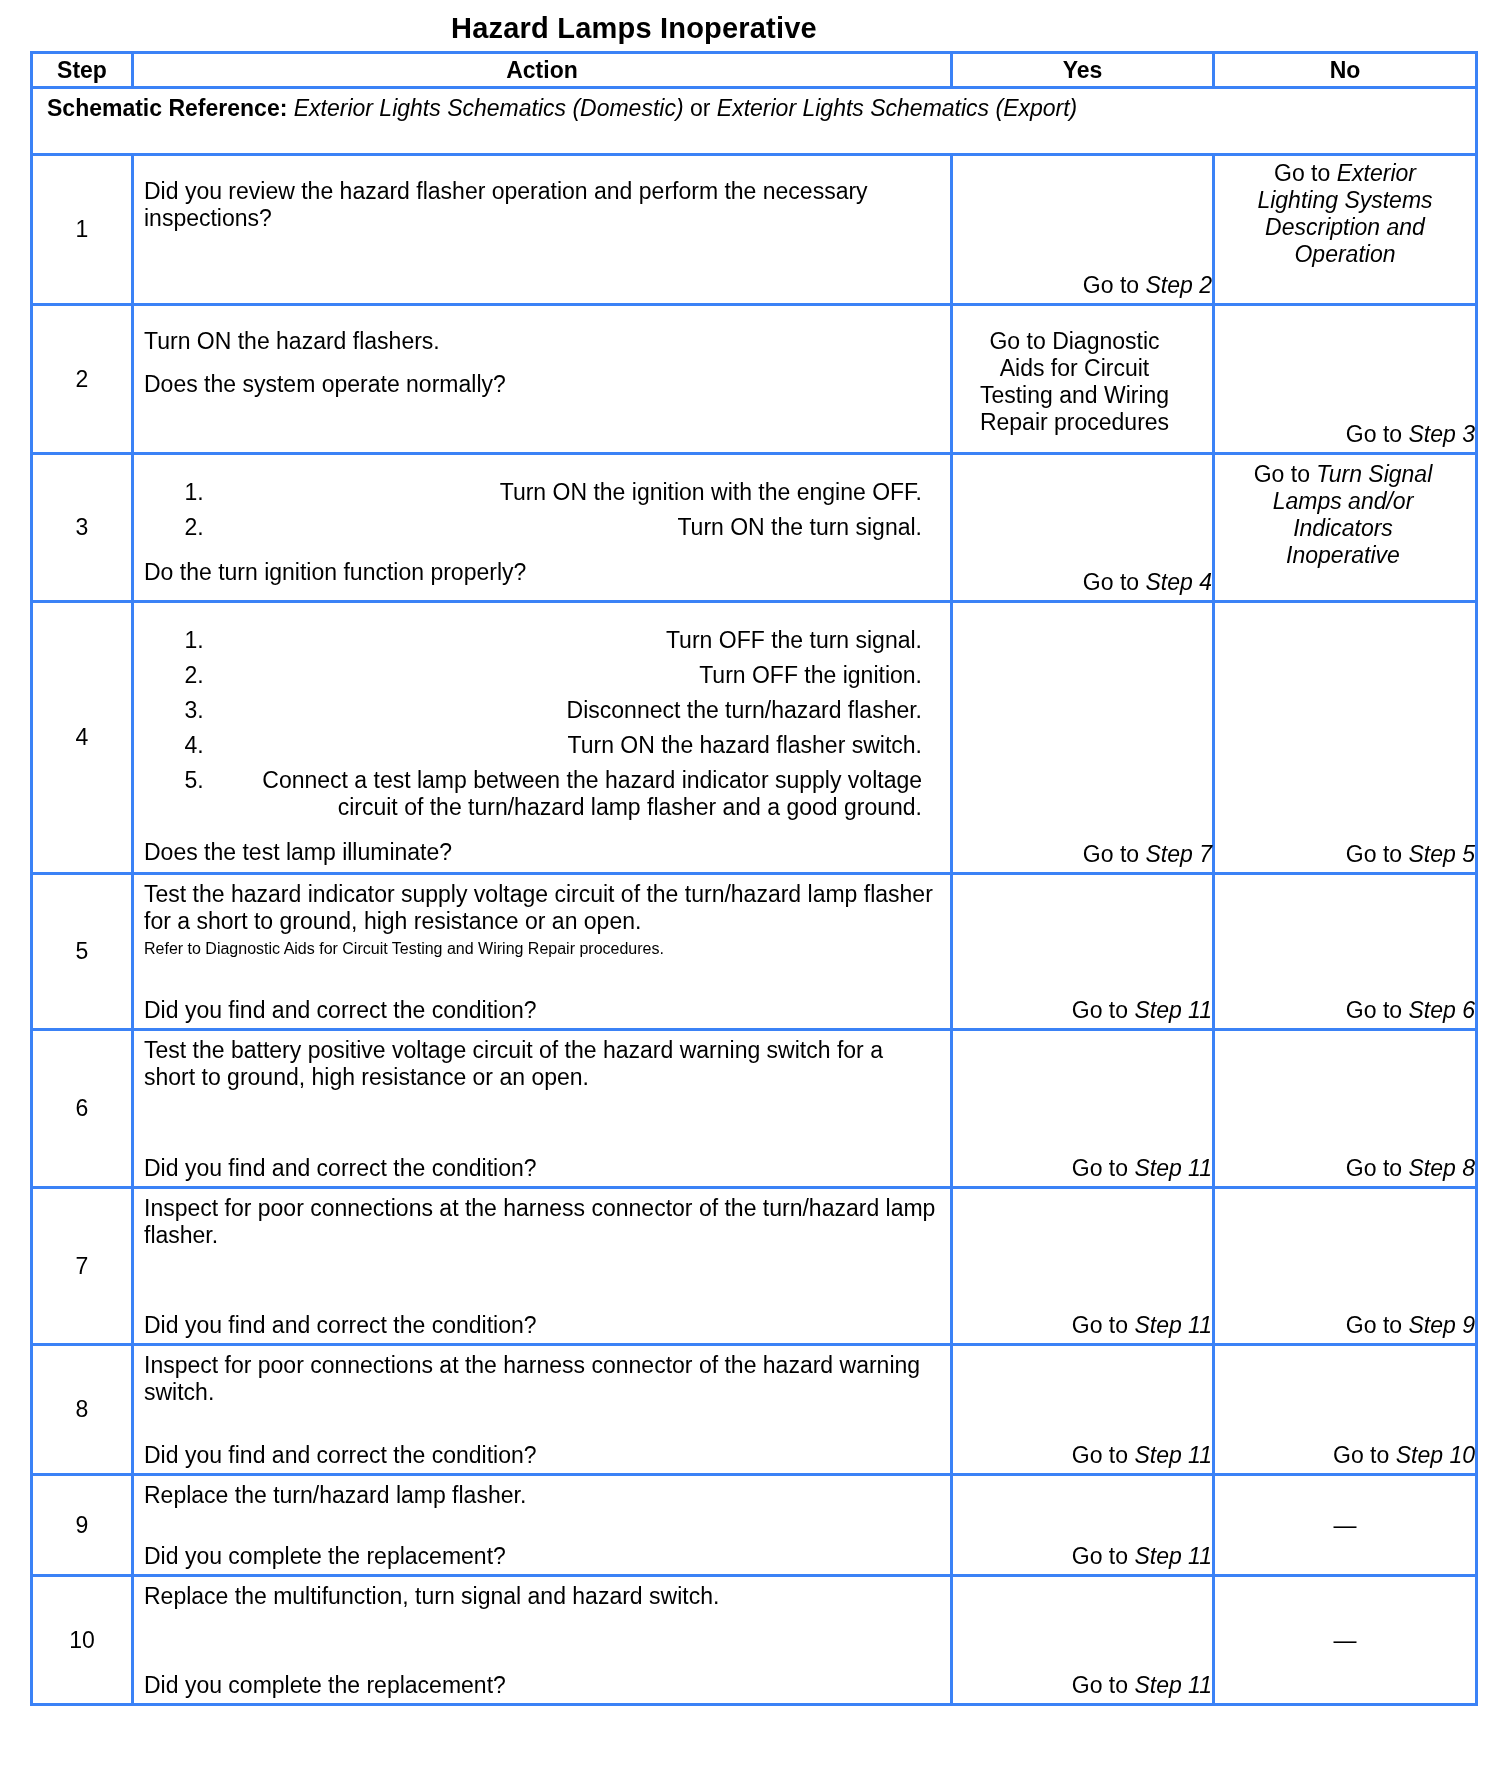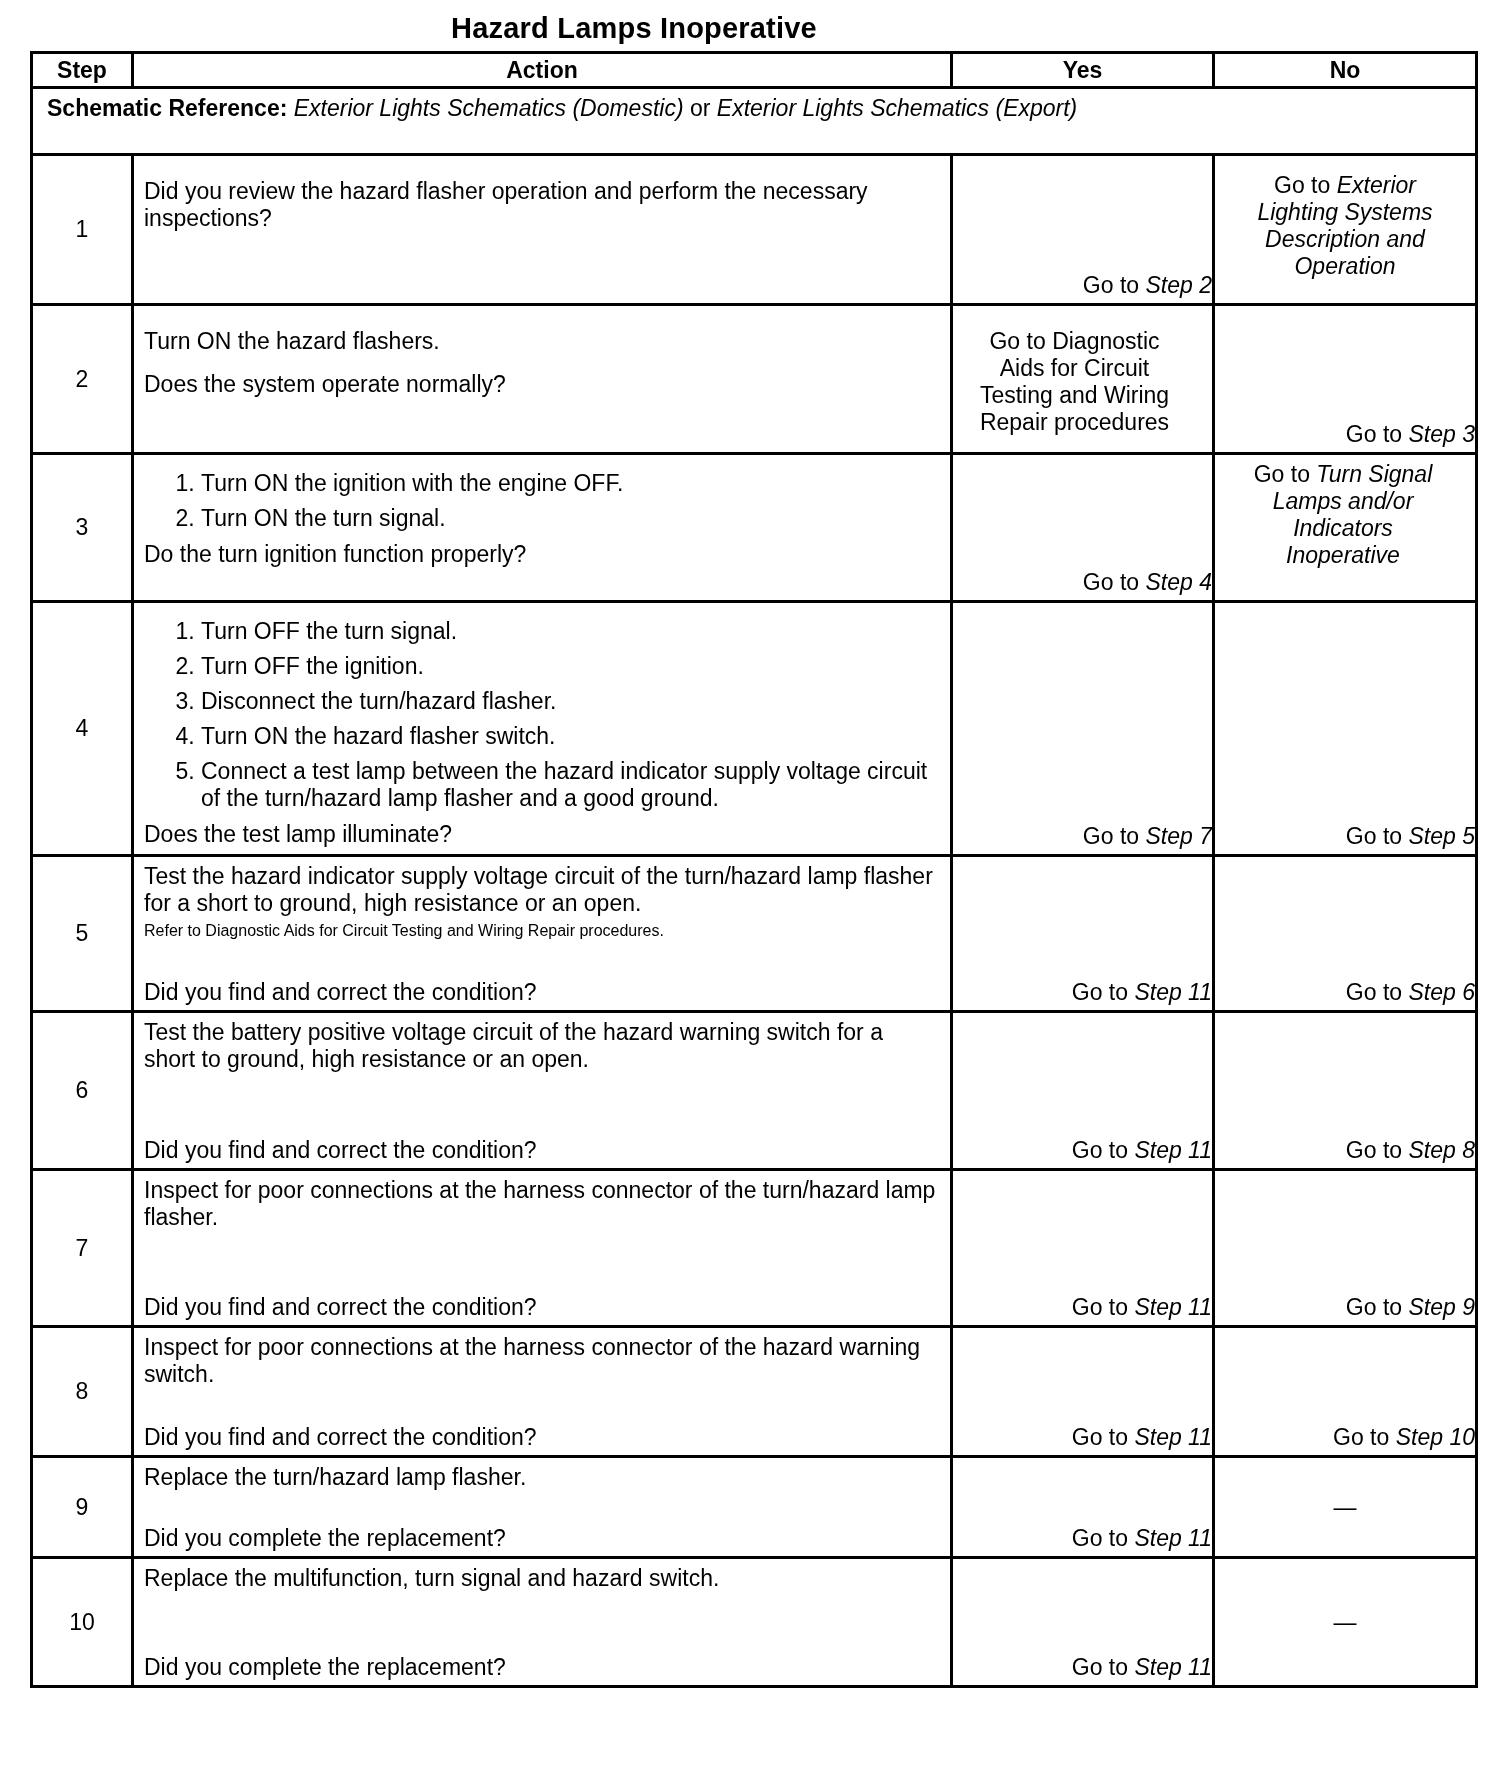--- a/index.html
+++ b/index.html
@@ -1,30 +1,30 @@
 <!DOCTYPE html>
 <html><head>
 <meta charset="utf-8">
 <style>
   html, body { margin:0; padding:0; background:#ffffff; }
   body { width:1504px; height:1774px; position:relative; font-family:"Liberation Sans", sans-serif; color:#000; overflow:hidden; }
   .title { position:absolute; left:0; width:1268px; top:12px; text-align:center; font-weight:bold; font-size:29px; letter-spacing:0.2px; }
   table.grid { position:absolute; left:30px; top:51px; width:1445px; border-collapse:collapse; table-layout:fixed; }
-  table.grid td, table.grid th { border:3px solid #000000; padding:0; vertical-align:top; font-size:23px; line-height:27px; }
+  table.grid td, table.grid th { border:3px solid #3b82f6; padding:0; vertical-align:top; font-size:23px; line-height:27px; }
   th { font-weight:bold; text-align:center; vertical-align:middle !important; height:32px; font-size:24px; }
   .stepcell { text-align:center; vertical-align:middle !important; }
   .action { padding:6px 10px 6px 10px !important; position:relative; }
   .yes, .no { text-align:center; position:relative; }
   .bottom { position:absolute; left:0; right:0; bottom:4px; text-align:right; }
   .center { position:absolute; left:0; right:0; top:50%; transform:translateY(-50%); text-align:center; }
   .topc { padding-top:6px; }
   .it { font-style:italic; }
   .schem { padding:6px 14px !important; }
   .schem b { font-weight:bold; }
-  ol { margin:9px; padding-left:48px; }
+  ol { margin:18px; padding-left:48px;text-align:right; }
   ol li { margin-bottom:8px; }
   .q { position:absolute; left:10px; bottom:4px; }
   .p { margin:16px 0 8px 0; }
 </style>
 </head>
 <body>
 
 <div class="title">Hazard Lamps Inoperative</div>
 
 <table class="grid">
@@ -54,21 +54,21 @@
 
     <tr style="height:150px">
       <td class="stepcell">1</td>
       <td class="action">
         <div class="p">Did you review the hazard flasher operation and perform the necessary inspections?</div>
       </td>
       <td class="yes">
         <div class="bottom"><span>Go to</span> <span class="it">Step 2</span></div>
       </td>
       <td class="no">
-        <div class="topc" style="padding:16px 30px 0 30px;"><span>Go to</span> <span class="it">Exterior Lighting Systems Description and Operation</span></div>
+        <div class="topc" style="padding:4px 30px 0 30px;"><span>Go to</span> <span class="it">Exterior Lighting Systems Description and Operation</span></div>
       </td>
     </tr>
 
     <tr style="height:149px">
       <td class="stepcell">2</td>
       <td class="action">
         <div class="p">Turn ON the hazard flashers.</div>
         <div class="p">Does the system operate normally?</div>
       </td>
       <td class="yes">

